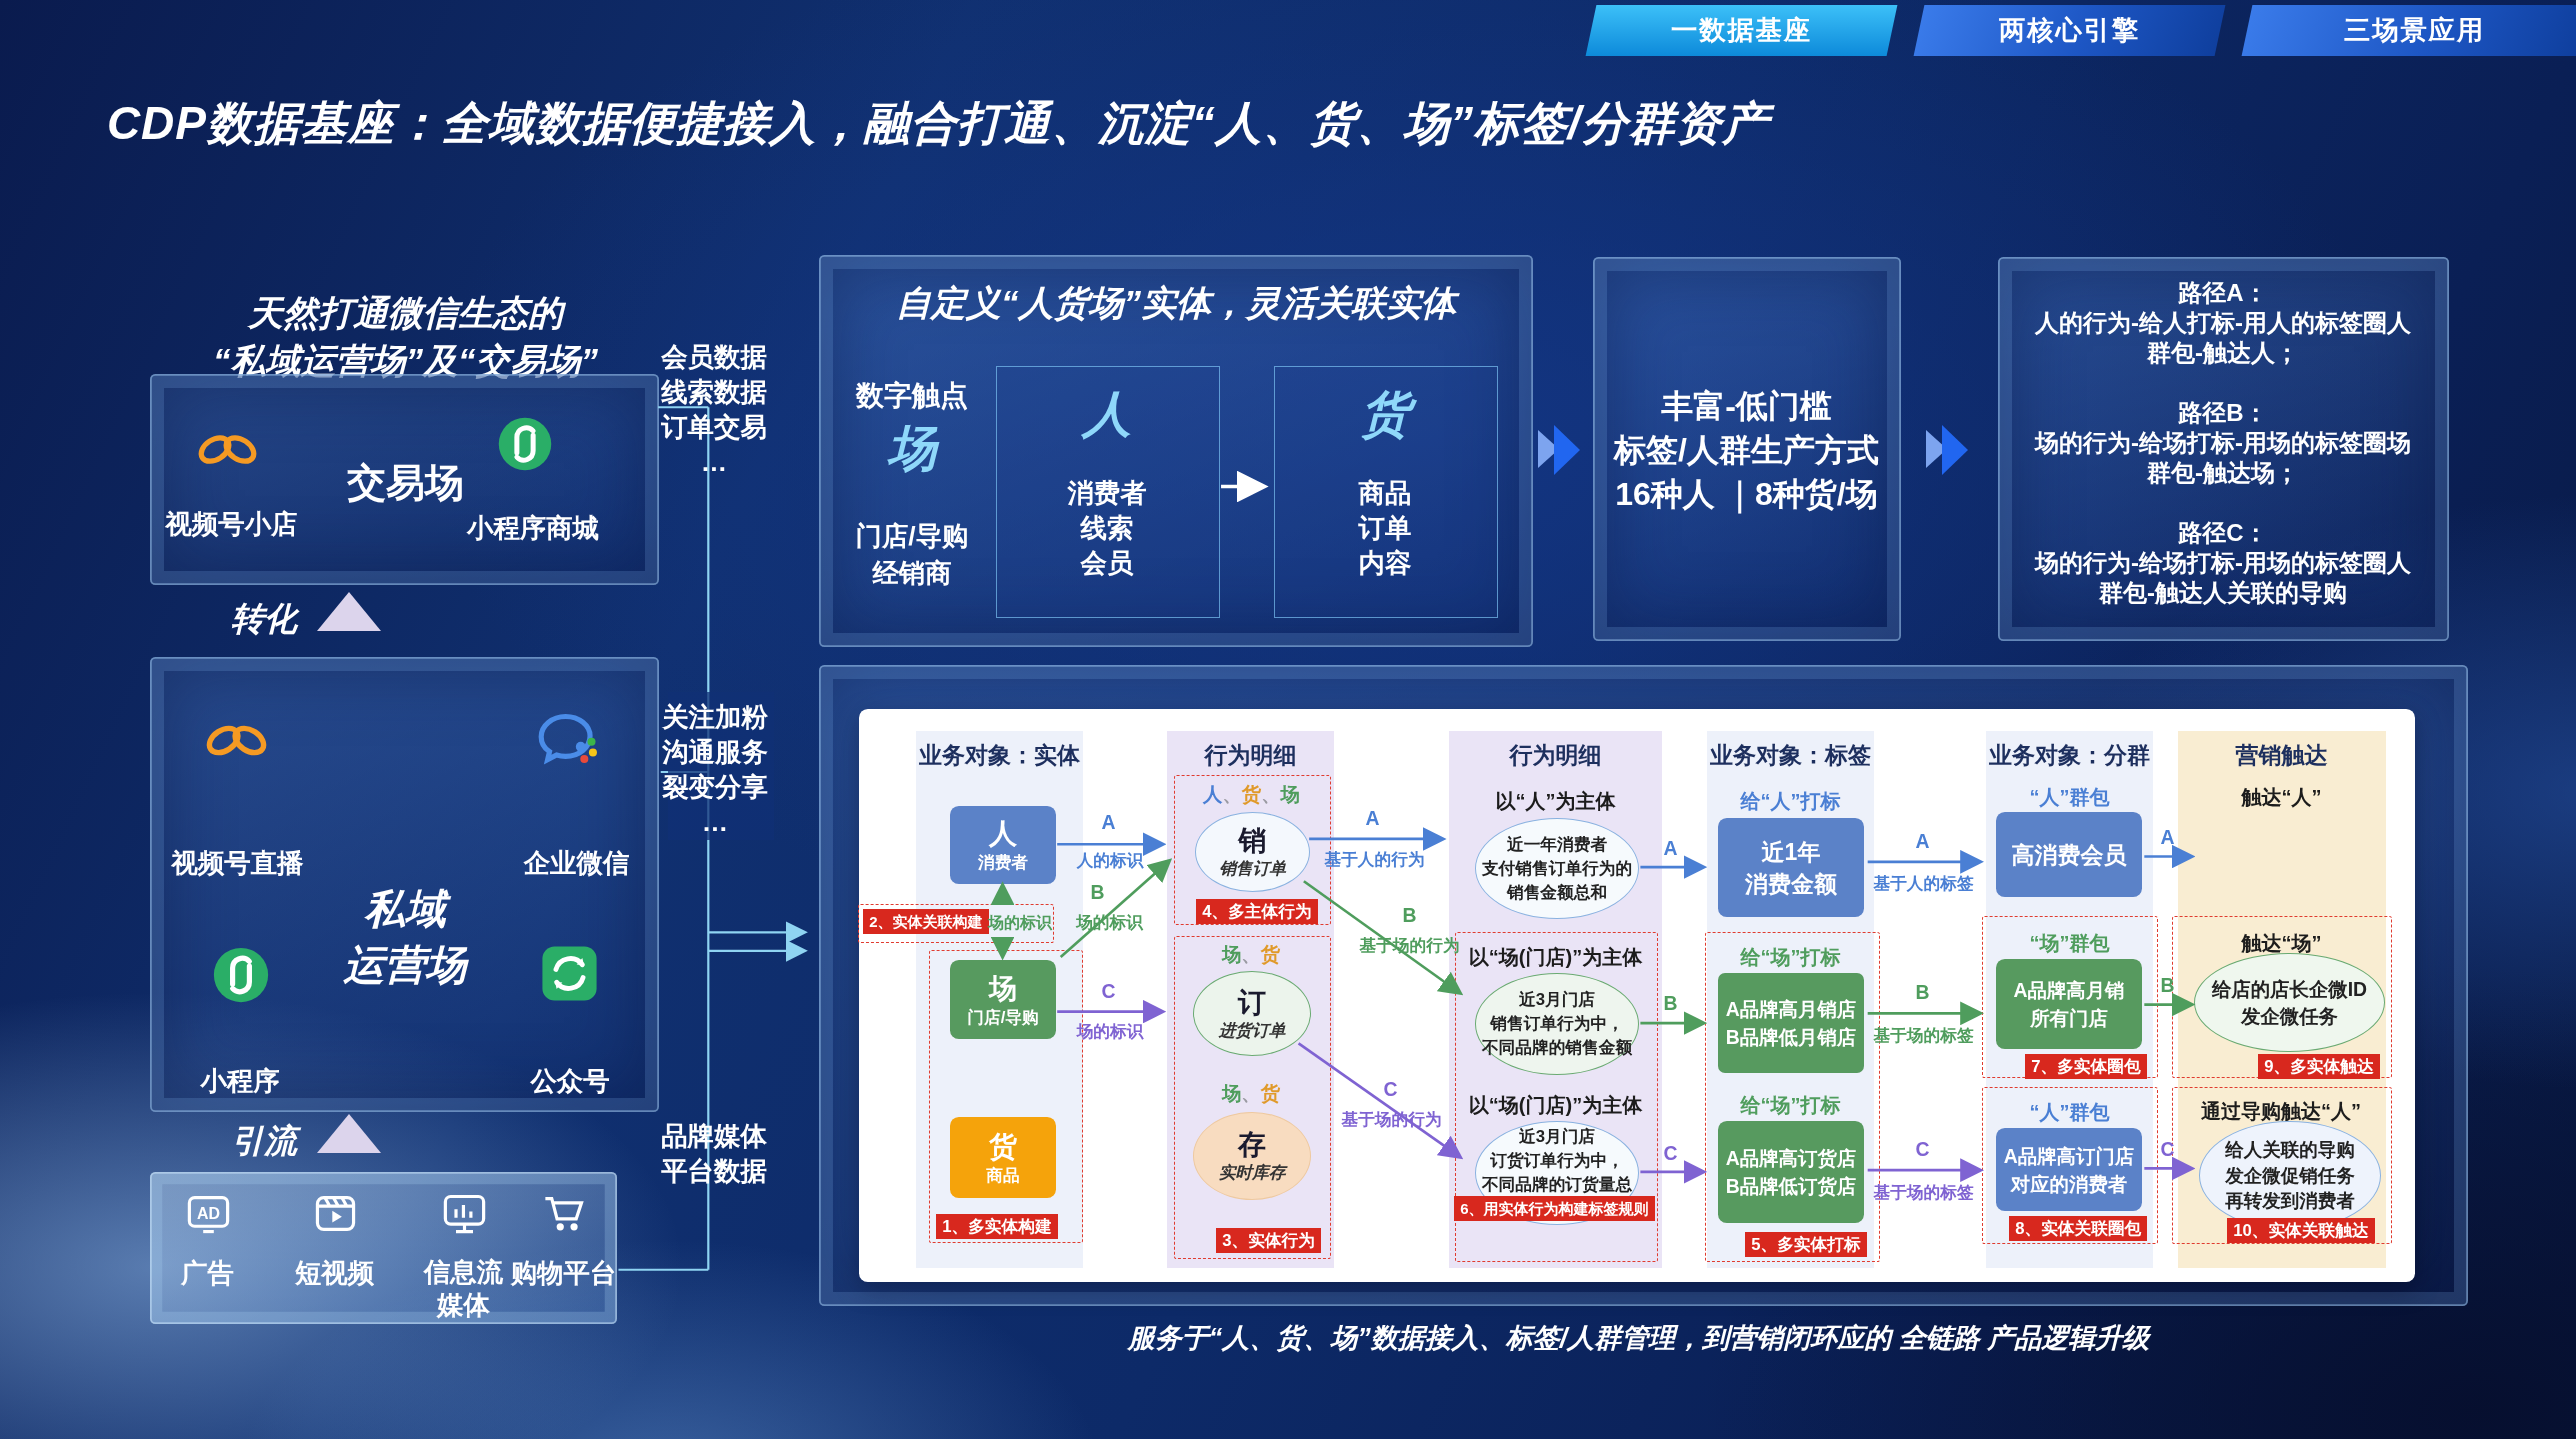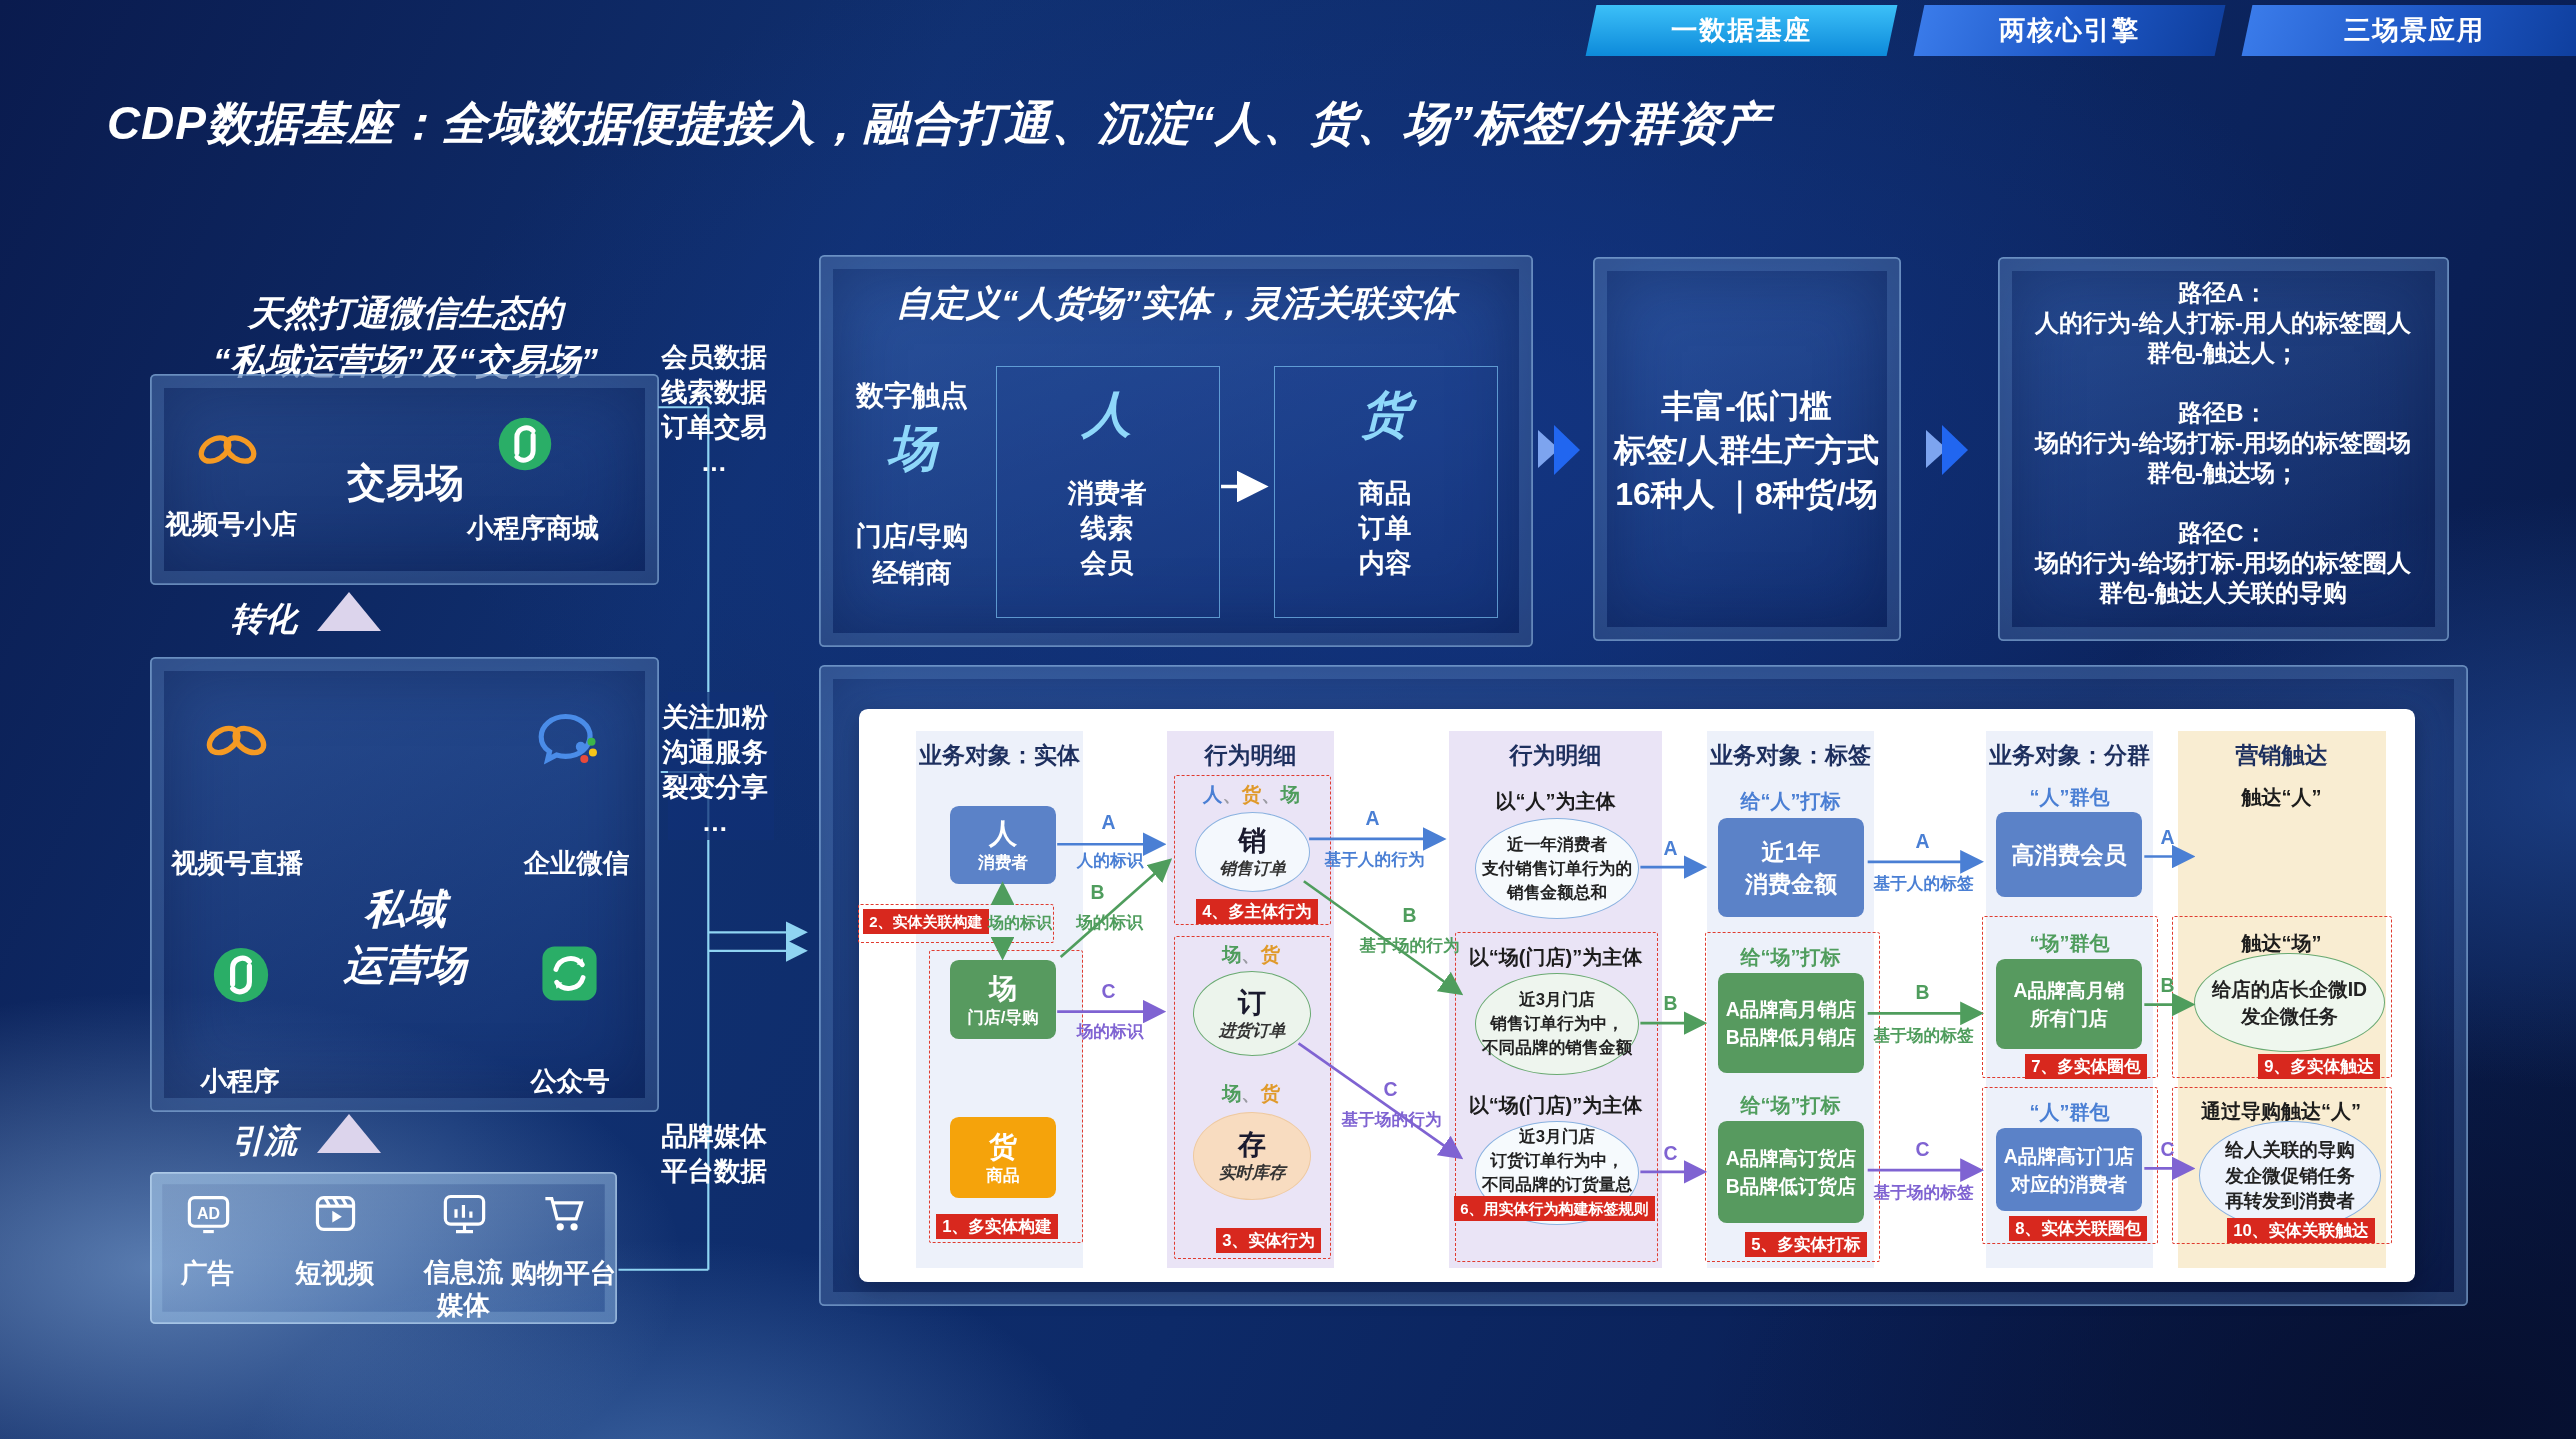--- a/index.html
+++ b/index.html
@@ -294,21 +294,21 @@
   </div>
   <div class="a rtag" style="left:1454px;top:1196px;font-size:15px;">6、用实体行为构建标签规则</div>
 
   <div class="a dashedr" style="left:1705px;top:932px;width:173px;height:328px;"></div>
   <div class="a subc cblue" style="left:1685px;top:788px;width:211px;">给“人”打标</div>
   <div class="a card" style="left:1718px;top:818px;width:146px;height:99px;background:#5b82c8;">
     <div class="t26 pre">近1年
 消费金额</div>
   </div>
   <div class="a subc cgreen" style="left:1685px;top:944px;width:211px;">给“场”打标</div>
-  <div class="a card" style="left:1718px;top:973px;width:146px;height:100px;background:#579a5f;">
+  <div class="a card" style="left:1718px;top:973px;width:146px;height:100px;background:#579a5f;border-radius:7px;">
     <div class="t22 pre">A品牌高月销店
 B品牌低月销店</div>
   </div>
   <div class="a subc cgreen" style="left:1685px;top:1092px;width:211px;">给“场”打标</div>
   <div class="a card" style="left:1718px;top:1121px;width:146px;height:102px;background:#579a5f;">
     <div class="t22 pre">A品牌高订货店
 B品牌低订货店</div>
   </div>
   <div class="a rtag" style="left:1745px;top:1232px;">5、多实体打标</div>
 
@@ -430,15 +430,16 @@
   <div class="a lab2 cblue" style="left:1866px;top:872px;width:115px;">基于人的标签</div>
   <div class="a lab cgreen" style="left:1905px;top:981px;">B</div>
   <div class="a lab2 cgreen" style="left:1866px;top:1024px;width:115px;">基于场的标签</div>
   <div class="a lab cpurple" style="left:1905px;top:1138px;">C</div>
   <div class="a lab2 cpurple" style="left:1866px;top:1181px;width:115px;">基于场的标签</div>
 
   <div class="a lab cblue" style="left:2150px;top:826px;">A</div>
   <div class="a lab cgreen" style="left:2150px;top:974px;">B</div>
   <div class="a lab cpurple" style="left:2150px;top:1138px;">C</div>
 
+  <div class="a ctr it" style="left:978px;top:1320px;width:1321px;font-size:27px;">服务于“人、货、场”数据接入、标签/人群管理，到营销闭环应的 全链路 产品逻辑升级</div>
 
 </div>
 
 
 </body></html>

